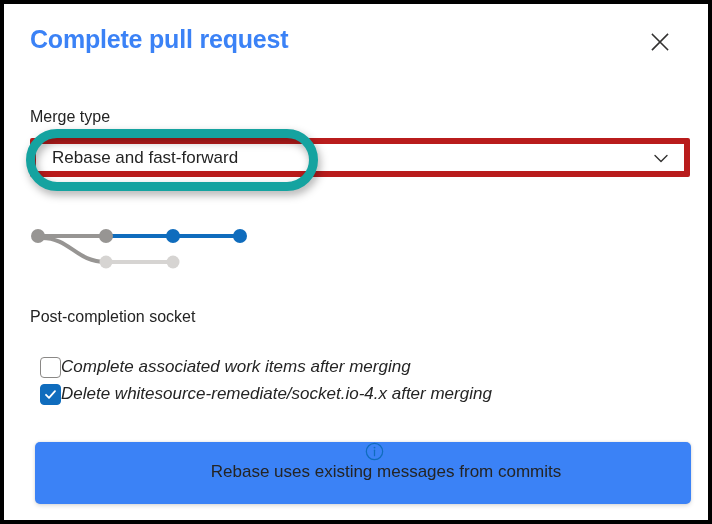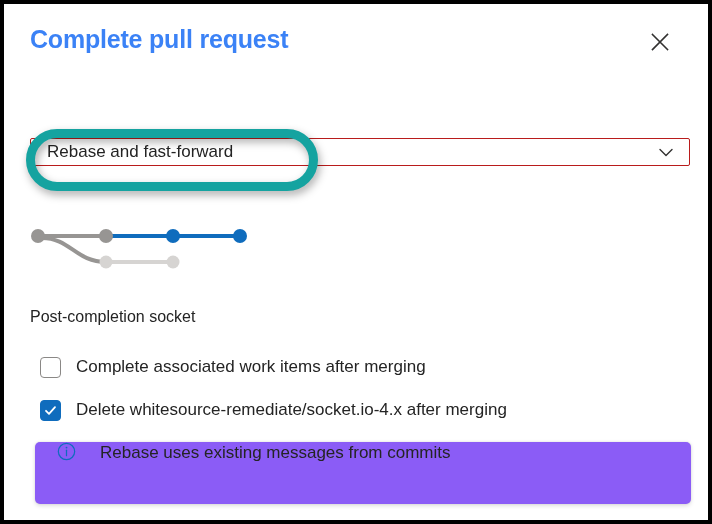--- a/index.html
+++ b/index.html
@@ -73,23 +73,23 @@
     color: #242424;
     line-height: 22px;
   }
   .label-merge-type { top: 102px; }
 
   .dropdown {
     position: absolute;
     left: 26px;
     top: 134px;
     width: 660px;
-    height: 28px;
-    box-sizing: border-box;
-    border: 1px solid #b91c1c;
+    height: 39px;
+    box-sizing: border-box;
+    border: 6px solid #b91c1c;
     border-radius: 2px;
     background: #ffffff;
     display: flex;
     align-items: center;
     padding: 0 12px 0 16px;
     cursor: pointer;
   }
   .dropdown-value {
     flex: 1;
     font-size: 17px;
@@ -136,21 +136,21 @@
 
   .option-row {
     position: absolute;
     left: 36px;
     display: flex;
     align-items: center;
     height: 24px;
     cursor: pointer;
   }
   .option-row-1 { top: 351px; }
-  .option-row-2 { top: 394px; }
+  .option-row-2 { top: 378px; }
 
   .checkbox {
     width: 21px;
     height: 21px;
     box-sizing: border-box;
     border-radius: 4px;
     flex: 0 0 auto;
     display: flex;
     align-items: center;
     justify-content: center;
@@ -159,40 +159,42 @@
     border: 1.5px solid #8a8886;
     background: #ffffff;
   }
   .checkbox.checked {
     border: 1.5px solid #0f6cbd;
     background: #0f6cbd;
   }
   .checkbox svg { display: block; }
 
   .option-label {
-    margin-left: 15px;
     font-size: 17px;
     color: #242424;
     line-height: 22px;
     white-space: nowrap;
+    font-style: italic;
   }
 
   
   .info-banner {
     position: absolute;
     left: 31px;
     top: 438px;
     width: 656px;
     height: 62px;
     box-sizing: border-box;
-    background: #8b5cf6;
+    background: #3b82f6;
     border-radius: 5px;
     box-shadow: 0 1.5px 4px rgba(0,0,0,0.13), 0 0 2px rgba(0,0,0,0.10);
     display: flex;
+    align-items: center;
     padding-left: 22px;
+    flex-direction: column;
   }
   .info-icon {
     width: 19px;
     height: 19px;
     flex: 0 0 auto;
     display: block;
   }
   .info-text {
     margin-left: 24px;
     font-size: 17px;
@@ -211,20 +213,21 @@
       <h1 class="dialog-title">Complete pull request</h1>
       <button class="close-button">
         <span>
           <svg width="20" height="20" viewBox="0 0 20 20" aria-hidden="true">
             <path d="M2.5 2.5 L17.5 17.5 M17.5 2.5 L2.5 17.5" stroke="#323130" stroke-width="1.6" fill="none" stroke-linecap="square"></path>
           </svg>
         </span>
       </button>
     </div>
 
+    <div class="field-label label-merge-type">Merge type</div>
 
     <div class="dropdown">
       <span class="dropdown-value">Rebase and fast-forward</span>
       <span>
         <svg class="chevron-icon" viewBox="0 0 22 22" aria-hidden="true">
           <path d="M5 8.5 L11 14.5 L17 8.5" stroke="#323130" stroke-width="1.4" fill="none" stroke-linecap="round" stroke-linejoin="round"></path>
         </svg>
       </span>
     </div>
 

